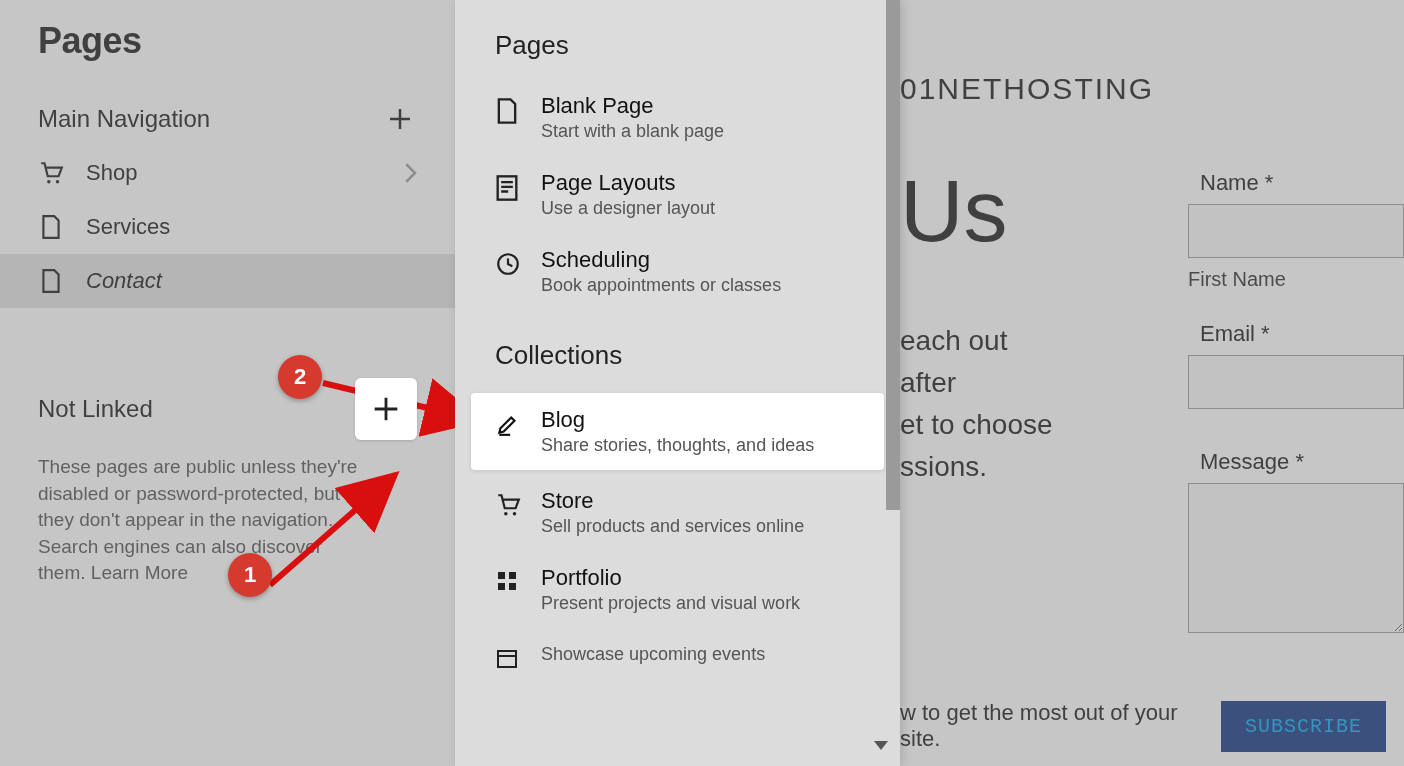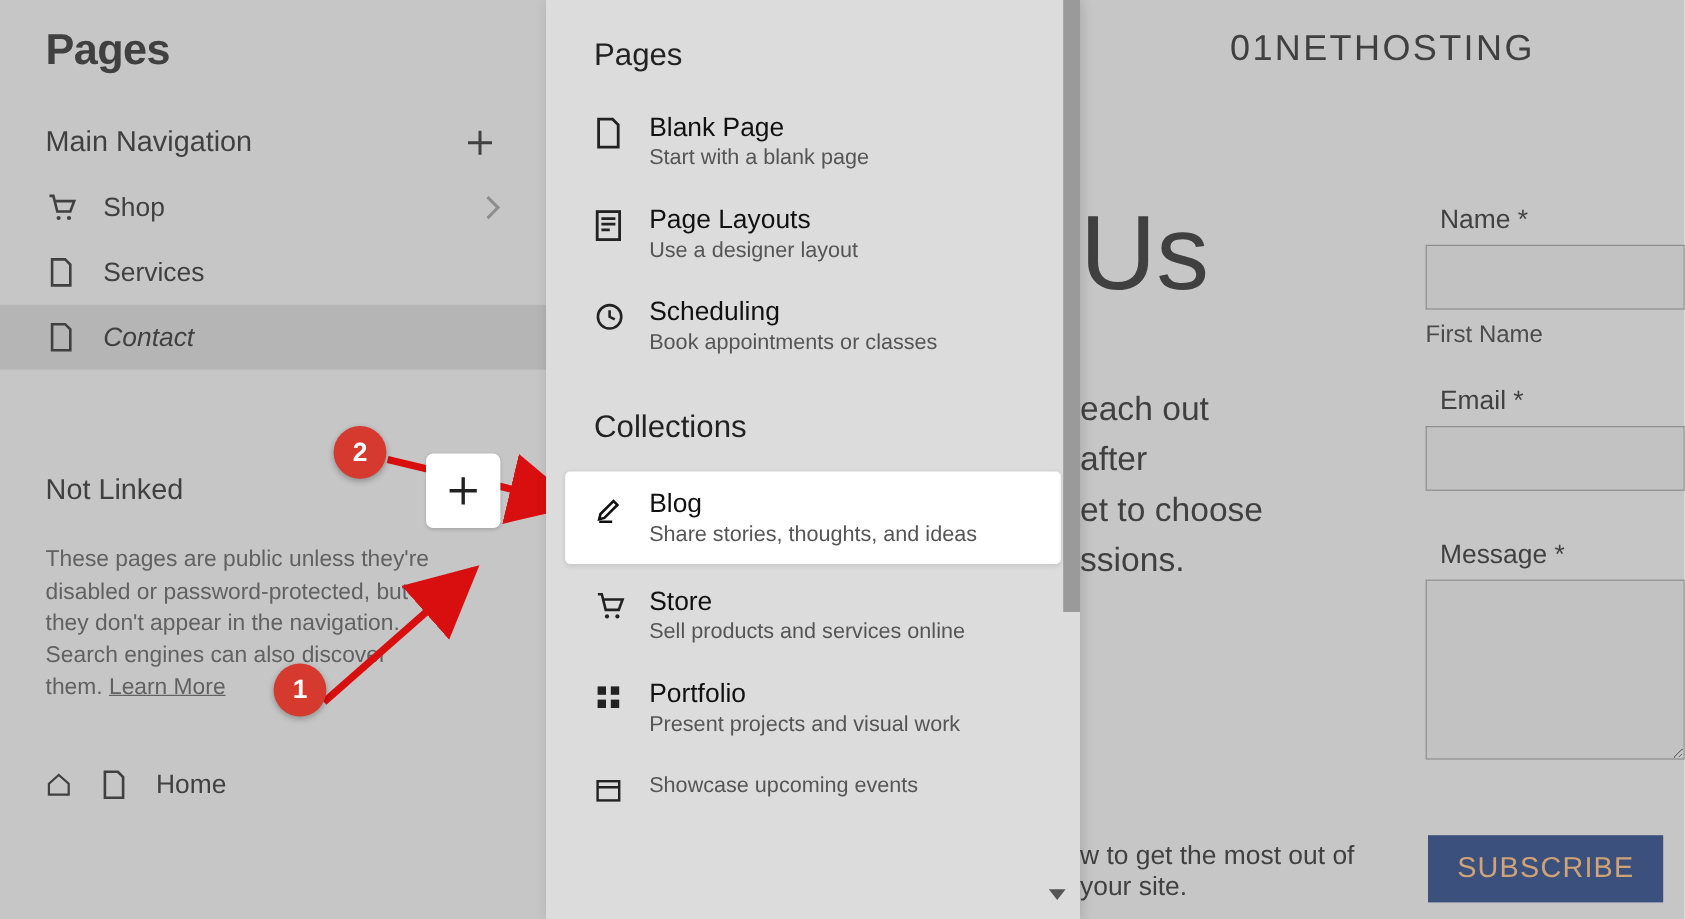--- a/index.html
+++ b/index.html
@@ -13,49 +13,49 @@
   .plus-btn { width: 34px; height: 34px; display:flex; align-items:center; justify-content:center; }
   .nav-list { margin-top: 10px; }
   .nav-item { display:flex; align-items:center; gap: 22px; padding: 14px 38px; font-size: 22px; cursor:pointer; }
   .nav-item.selected { background: #d6d6d6; font-style: italic; }
   .nav-item .chev { margin-left:auto; color:#999; }
   .icon-slot { width: 26px; height: 26px; display:flex; align-items:center; justify-content:center; }
   .not-linked-block { margin-top: 70px; }
   .not-linked-head { display:flex; align-items:center; justify-content:space-between; padding: 0 38px; }
   .add-square { width: 62px; height: 62px; background:#fff; border-radius: 6px; display:flex; align-items:center; justify-content:center; box-shadow: 0 1px 3px rgba(0,0,0,.15); }
   .nl-desc { padding: 14px 38px 0 38px; font-size: 19px; color:#555; line-height:1.4; max-width: 400px;}
-  .nl-desc .learn { text-decoration: underline; cursor:pointer; }
+  .nl-desc .learn { cursor:pointer; }
   .home-row { display:flex; align-items:center; gap: 22px; padding: 14px 38px; font-size:22px; margin-top: 40px;}
   .home-row .home-icon-small { width:22px; height:22px; }
 
   
   .popup { position:absolute; left:455px; top:0; width:445px; height:766px; background:#dcdcdc; box-shadow: 2px 0 10px rgba(0,0,0,.15); display:flex; flex-direction:column; }
   .popup-scroll { flex:1; overflow:hidden; }
   .popup-section-title { font-size: 26px; font-weight:500; padding: 30px 40px 18px 40px; color:#222;}
   .popup-item { display:flex; gap:20px; padding: 14px 20px 14px 40px; cursor:pointer; align-items:flex-start;}
   .popup-item.highlight { background:#fff; border-radius:4px; margin: 4px 16px; padding-left:24px; box-shadow: 0 1px 4px rgba(0,0,0,.1);}
   .pi-icon { width:26px; height:26px; margin-top:4px; flex-shrink:0;}
   .pi-text .pi-title { font-size: 22px; font-weight:500; color:#111;}
   .pi-text .pi-sub { font-size: 18px; color:#555; margin-top:2px;}
   .scrollbar { position:absolute; right:0; top:0; width:14px; height:510px; background:#9a9a9a;}
   .scroll-tri { position:absolute; bottom:16px; right:12px; width:0;height:0;border-left:7px solid transparent;border-right:7px solid transparent;border-top:9px solid #555;}
 
   
   .preview { position:absolute; left:900px; top:0; right:0; height:766px; background:#f0f0f0; }
-  .brand { text-align:center; font-size:30px; letter-spacing:2px; padding: 24px 0 30px 0; font-weight:400; color:#222;} 
+  .brand { text-align:left; font-size:30px; letter-spacing:2px; padding: 24px 0 30px 0; font-weight:400; color:#222;margin-top:48px;} 
   .peek-text { position:absolute; left:900px; top:160px; font-size:88px; font-weight:500;}
   .peek-lines { position:absolute; left:900px; top:320px; font-size:28px; line-height:1.5; color:#222;}
   .form-area { position:absolute; left:1188px; top:170px; right:0; }
   .flabel { font-size:22px; margin-bottom:8px;margin-left:12px;}
   .finput { width:100%; height:54px; border:1px solid #999; background:#eaeaea; margin-bottom:10px;}
   .fsub { font-size:20px; color:#333; margin-bottom:30px;}
   .ftextarea { width:100%; height:150px; border:1px solid #999; background:#eaeaea;}
   .bottom-bar { position:absolute; left:900px; bottom:14px; right:0; display:flex; align-items:flex-end; justify-content:flex-end; gap:26px; padding-right:18px;}
   .bottom-text { font-size:22px; color:#222;}
-  .subscribe-btn { background:#1c3b80; color:#fdba74; padding: 14px 24px; font-size:24px; letter-spacing:1px; border:none;}
+  .subscribe-btn { background:#1c3b80; color:#0ea5e9; padding: 14px 24px; font-size:20px; letter-spacing:1px; border:none;font-family:Liberation Mono, monospace;}
 
   
   .dim { position:absolute; inset:0; background:rgba(120,120,120,.35); pointer-events:none;}
   
   .popup, .annot-badge, .annot-arrow, .add-square { z-index: 20; }
   .add-square { position: relative; }
 
   
   .annot-badge { position:absolute; width:44px; height:44px; border-radius:50%; background:#d63a2f; color:#fff; display:flex; align-items:center; justify-content:center; font-size:22px; font-weight:600; box-shadow:0 2px 5px rgba(0,0,0,.3);}
   .badge1 { left: 228px; top: 553px; }
@@ -121,33 +121,20 @@
         <svg width="34" height="34" viewBox="0 0 24 24">
               <path d="M11 4h2v16h-2zM4 11h16v2H4z" fill="#222"></path>
             </svg>
       </div>
     </div>
     <div class="nl-desc">
       <span>These pages are public unless they're disabled or password-protected, but they don't appear in the navigation. Search engines can also discover them. </span><span class="learn">Learn More</span>
     </div>
   </div>
 
-  <div class="home-row">
-    <span class="home-icon-small">
-      <svg width="22" height="22" viewBox="0 0 24 24">
-            <path d="M3 11l9-8 9 8v10H3z" fill="none" stroke="#222" stroke-width="2"></path>
-          </svg>
-    </span>
-    <span class="icon-slot">
-      <svg width="22" height="26" viewBox="0 0 20 24">
-            <path d="M3 2h10l4 4v16H3z" fill="none" stroke="#222" stroke-width="2"></path>
-          </svg>
-    </span>
-    <span>Home</span>
-  </div>
 </div>
 
 <div class="preview">
   <div class="brand">01NETHOSTING</div>
 </div>
 <div class="peek-text">Us</div>
 <div class="peek-lines" style="white-space:pre-line">each out
 after
 et to choose
 ssions.</div>

